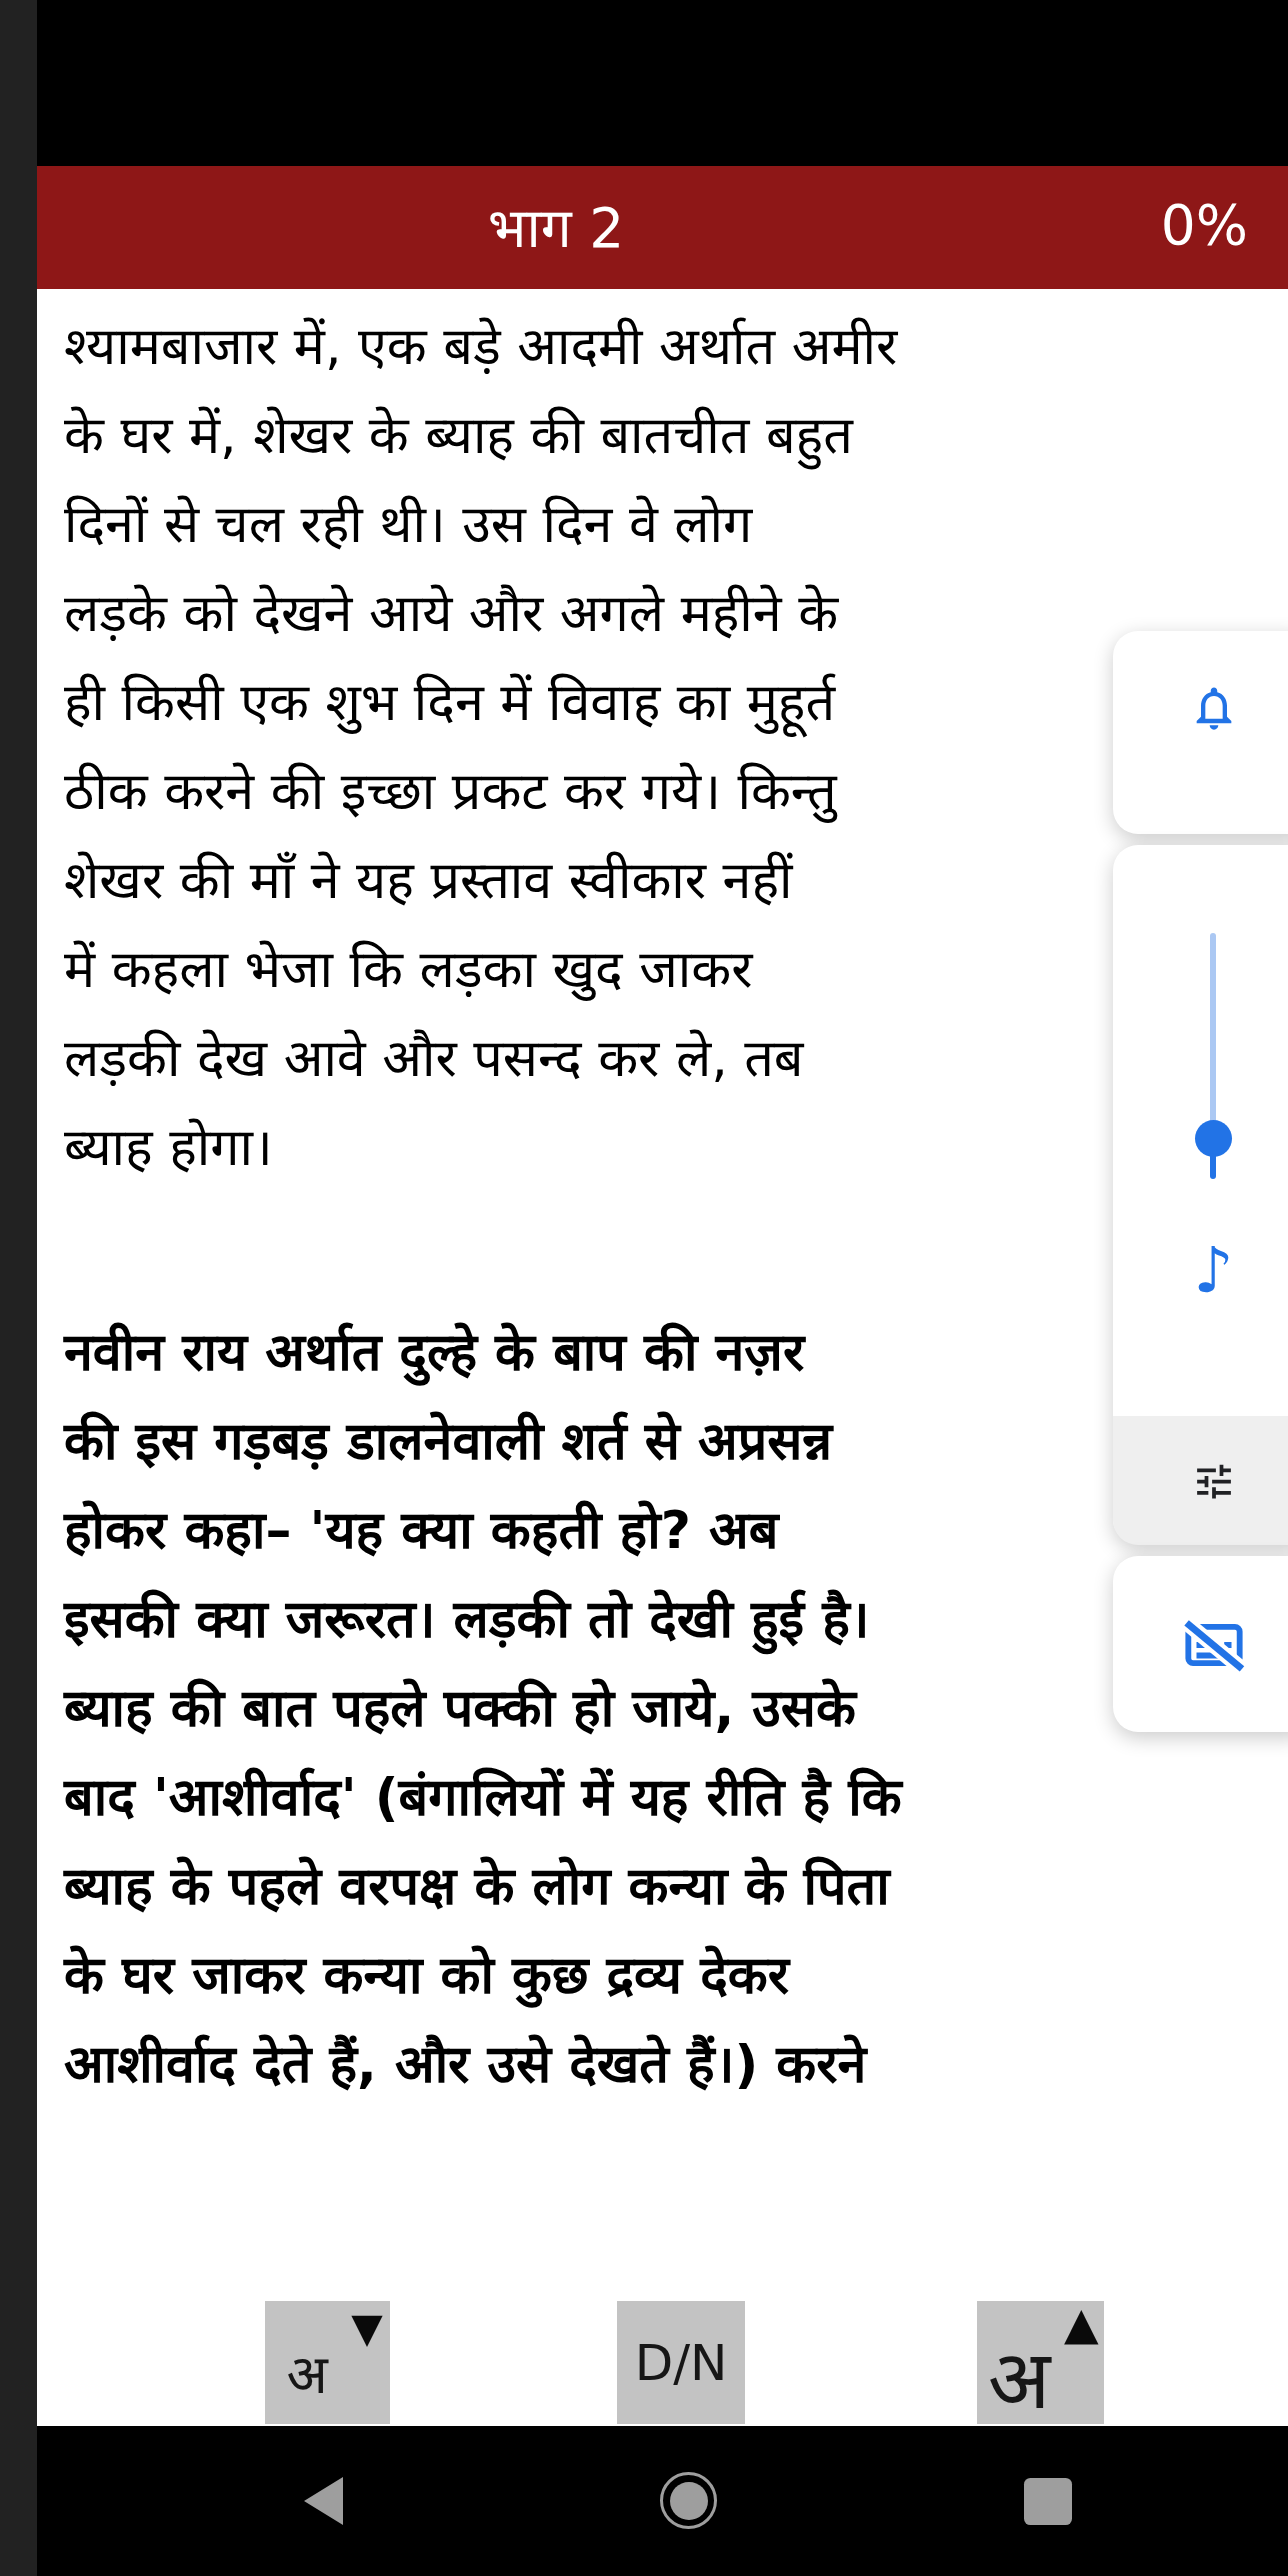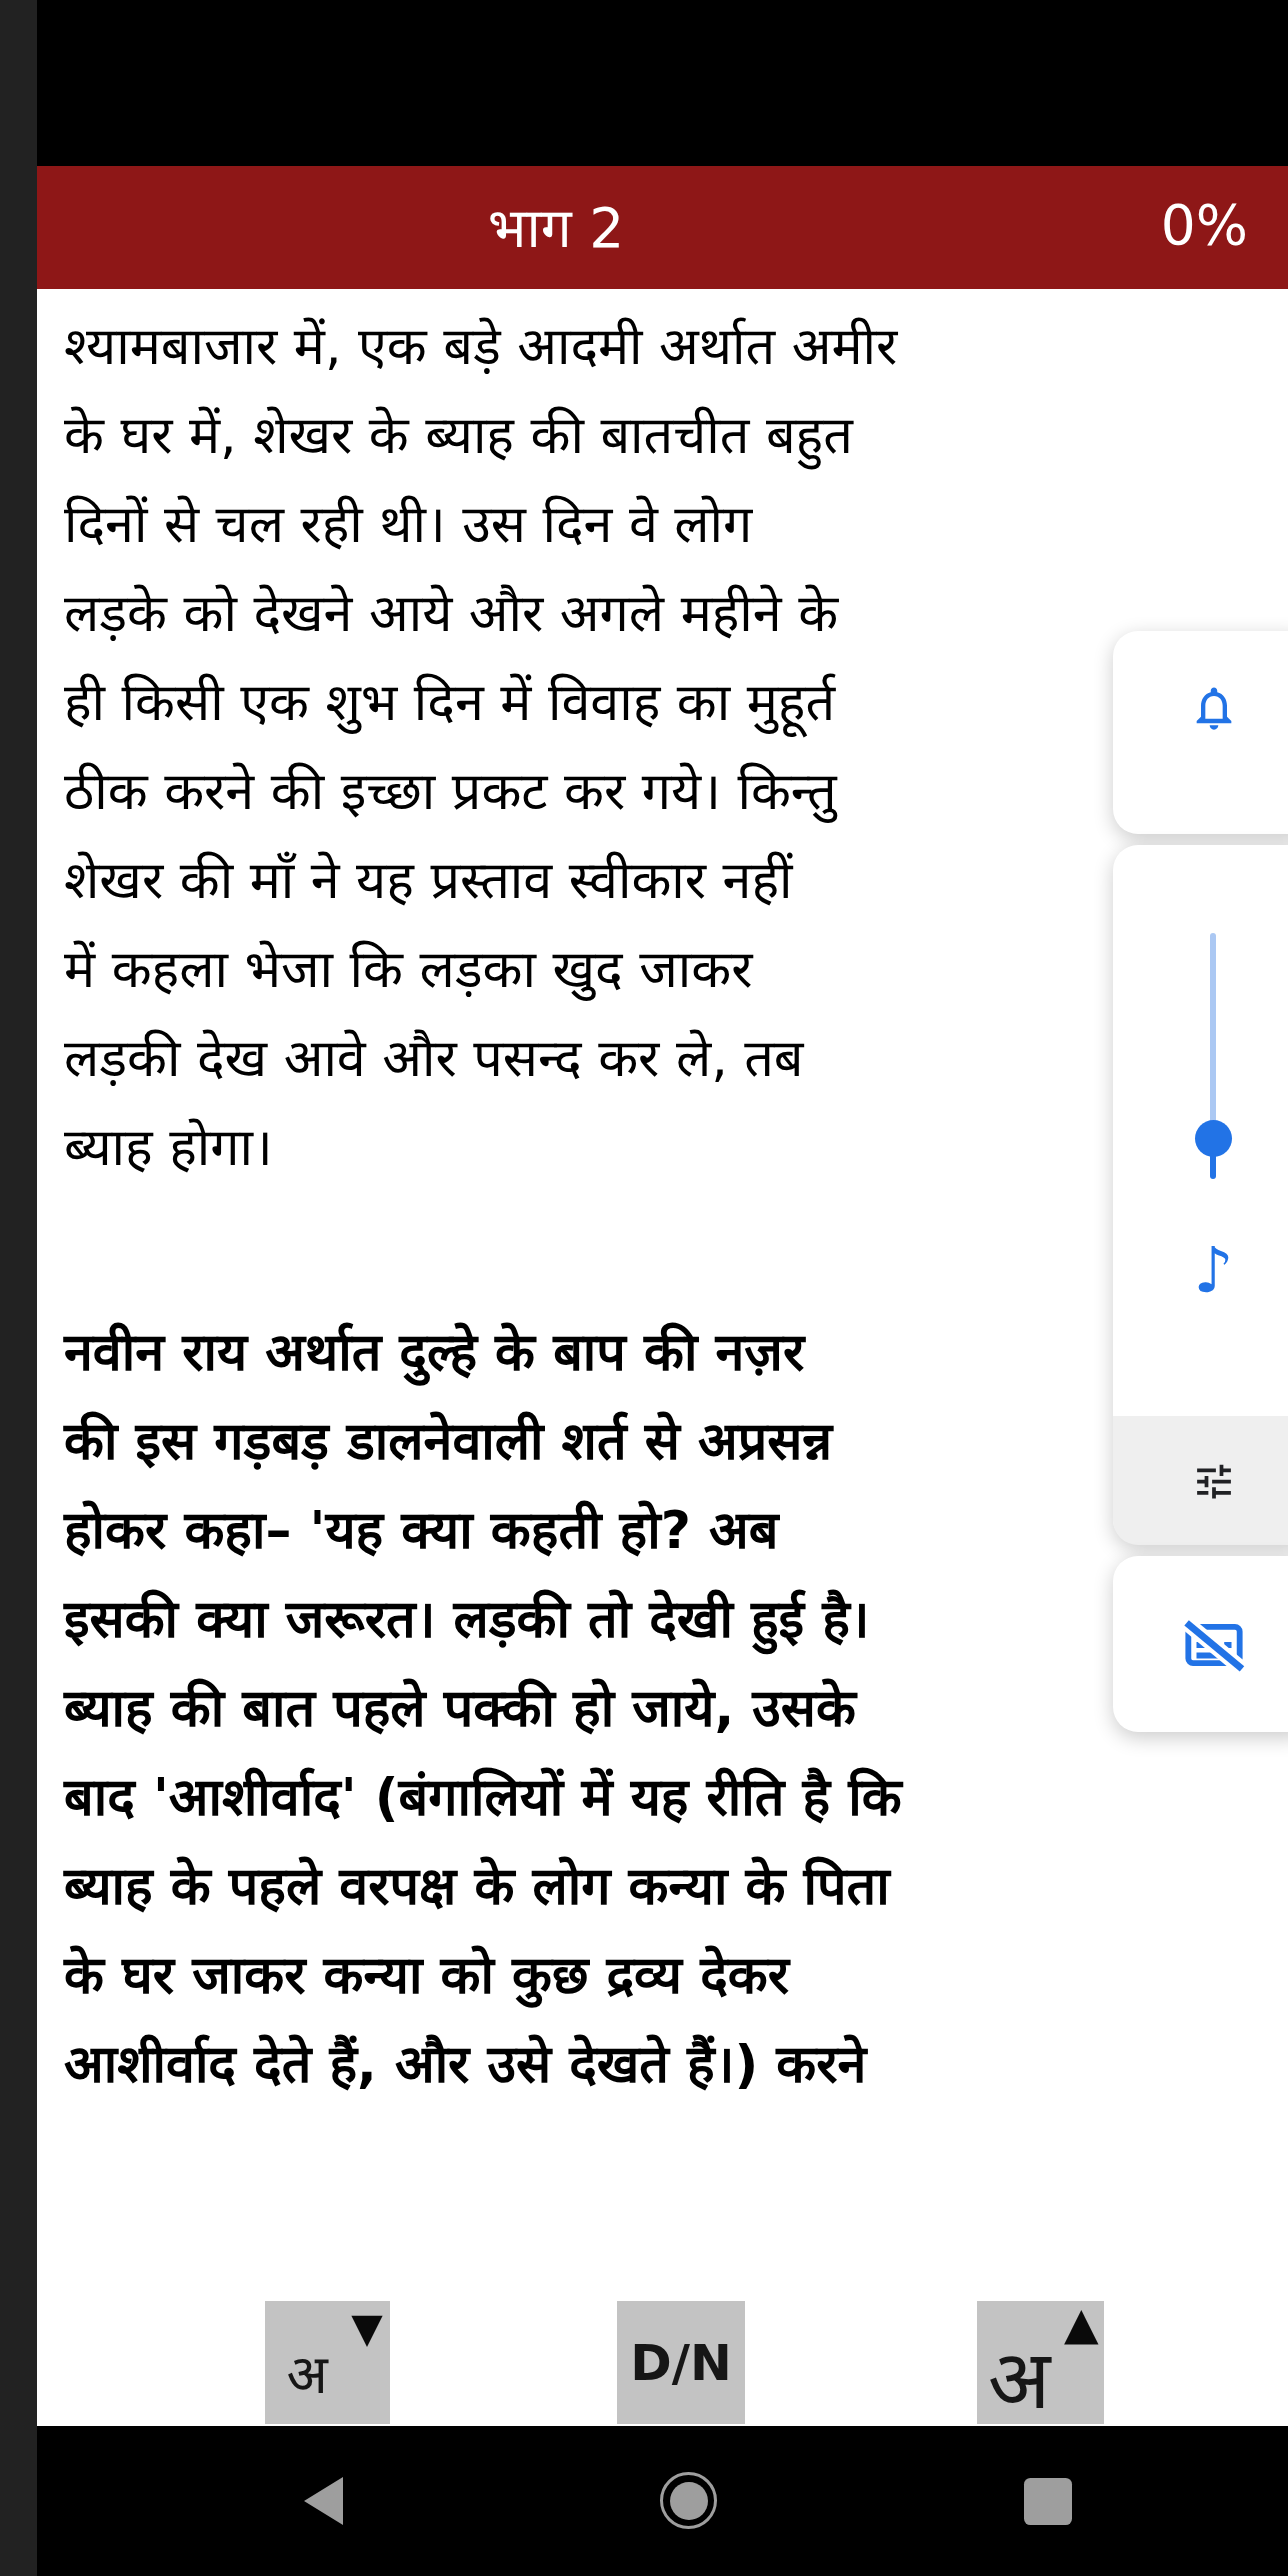--- a/index.html
+++ b/index.html
@@ -52,21 +52,21 @@
     color:var(--accent-blue);font-size:63px;line-height:81px;text-align:center;}
   .tune-section{position:absolute;left:0;top:571px;width:100%;height:129px;
     background:var(--tune-section-bg);border-radius:0 0 25px 25px;}
   .tune-icon{top:43px;width:45px;height:45px;}
   .subtitles-icon{top:54px;width:72px;height:70px;}
 
   
   .ctl-btn{position:absolute;top:2301px;height:123px;background:var(--button-gray);
     border:none;cursor:pointer;font-family:"DejaVu Sans",sans-serif;}
   .btn-dec{left:228px;width:125px;}
-  .btn-dn{left:580px;width:128px;color:#161616;font-size:50px;font-weight:bold;}
+  .btn-dn{left:580px;width:128px;color:#161616;font-size:50px;font-weight:normal;}
   .btn-inc{left:940px;width:127px;}
   .dec-letter{position:absolute;left:21.5px;top:47px;font-size:54px;color:#161616;line-height:54px;}
   .inc-letter{position:absolute;left:10.7px;top:38px;font-size:82px;color:#161616;line-height:82px;}
   .tri{position:absolute;color:#0a0a0a;line-height:1;}
   .tri-down{right:7.2px;top:7.2px;font-size:41px;}
   .tri-up{right:5.4px;top:0px;font-size:45px;}
 
   
   .nav-bar{position:absolute;left:0;top:2426px;width:1288px;height:150px;background:var(--bar-black);}
   .nav-back{position:absolute;left:267px;top:51px;width:0;height:0;

